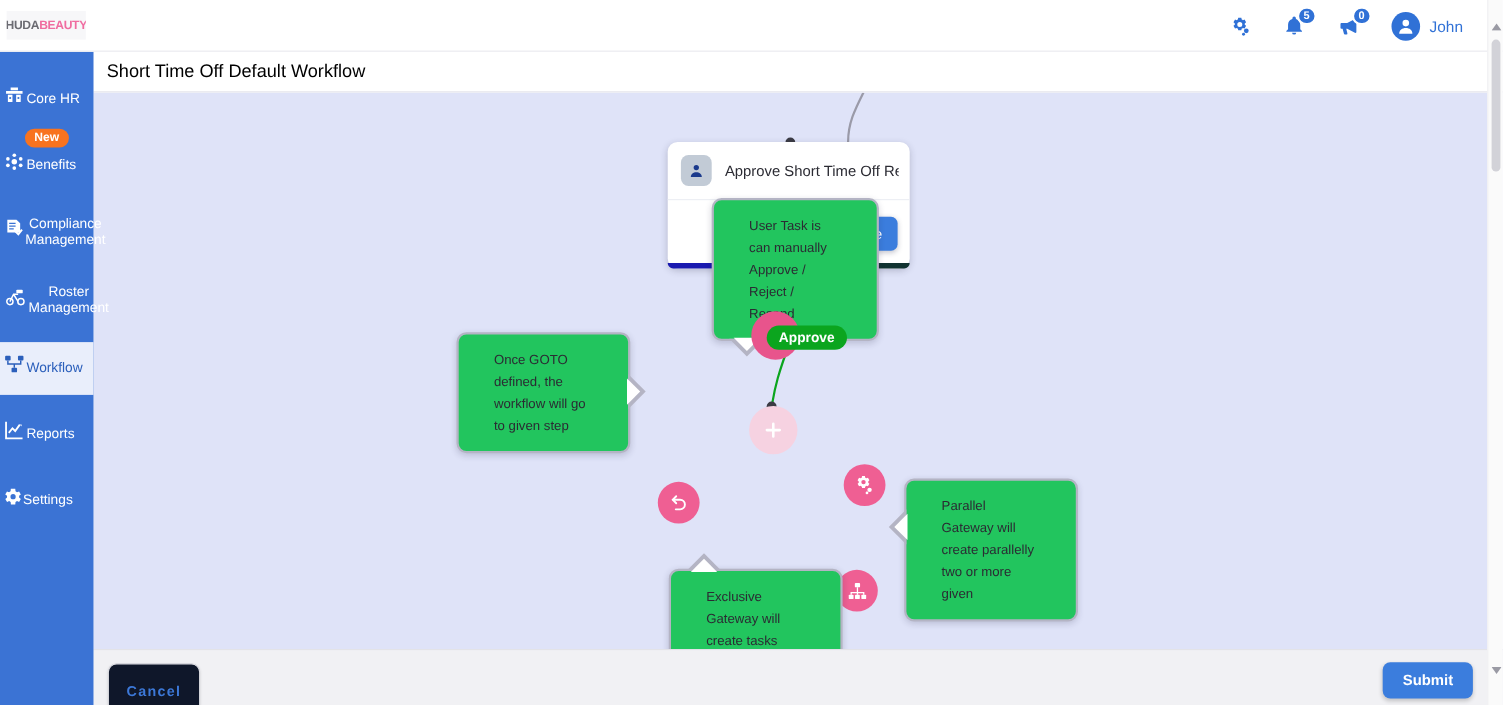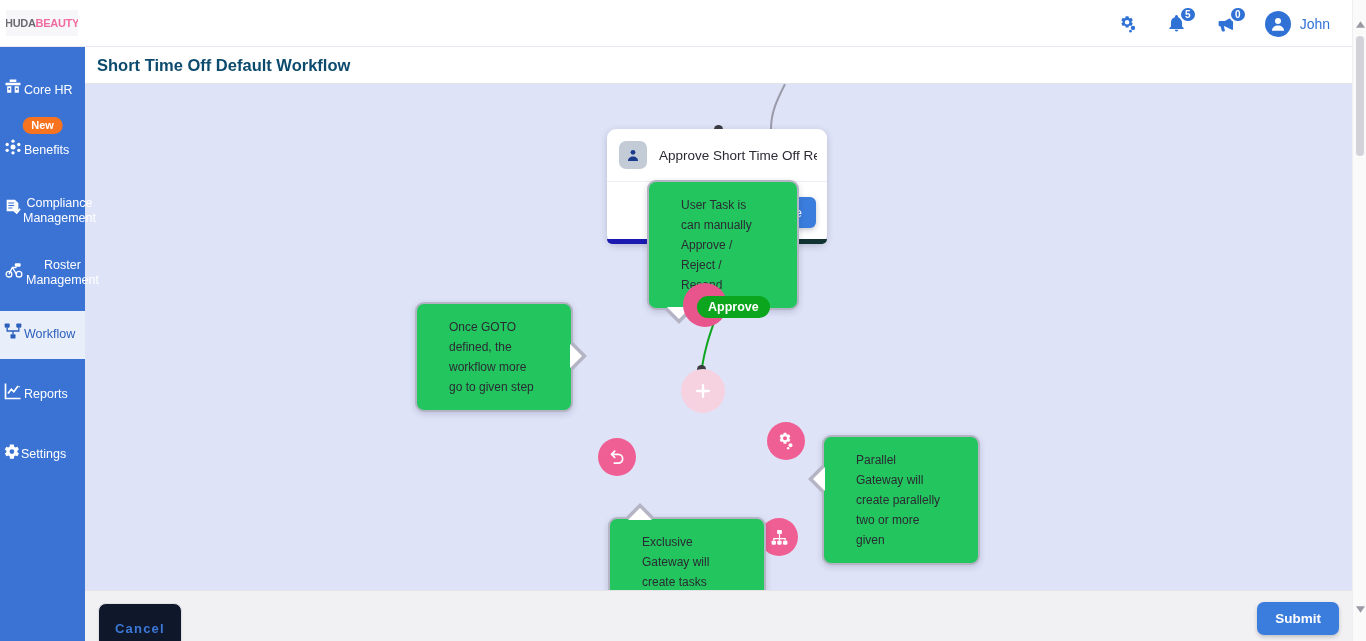--- a/index.html
+++ b/index.html
@@ -79,21 +79,21 @@
   }
 
   
   .titlebar {
     position: absolute; left: 85px; top: 47px;
     width: 1281px; height: 37px; background: #fff;
     border-bottom: 1px solid #e3e3ea;
     display: flex; align-items: center; z-index: 20;
   }
   .page-title {
-    margin-left: 12px; font-size: 16.5px; font-weight: bold; color: #0c4a6e;
+    margin-left: 12px; font-size: 16.5px; font-weight: normal; color: #000000;
   }
 
   
   .canvas {
     position: absolute; left: 85px; top: 84px;
     width: 1267px; height: 506px;
     background: #dfe3f8; overflow: hidden;
   }
 
   
@@ -455,21 +455,21 @@
         <rect x="9" y="2.5" width="6" height="5" rx="1"></rect>
         <rect x="2" y="16" width="5.5" height="5" rx="1"></rect>
         <rect x="9.2" y="16" width="5.5" height="5" rx="1"></rect>
         <rect x="16.5" y="16" width="5.5" height="5" rx="1"></rect>
         <path d="M12 7.5v4M4.8 16v-2.5h14.4V16M12 11.5v4.5" stroke="#ffffff" stroke-width="1.5" fill="none"></path>
       </svg>
     </div>
 
     <div class="tip to-down" style="left:562px; top:96px; width:152px;">User Task is can manually Approve / Reject / Resend</div>
 
-    <div class="tip to-right" style="left:330px; top:218px; width:158px;">Once GOTO defined, the workflow more go to given step</div>
+    <div class="tip to-right" style="left:330px; top:218px; width:158px;">Once GOTO defined, the workflow will go to given step</div>
 
 
     <div class="tip to-left" style="left:737px; top:351px; width:158px;">Parallel Gateway will create parallelly two or more given</div>
 
     <div class="tip to-up" style="left:523px; top:433px; width:158px; height:130px;">Exclusive Gateway will create tasks based on defined conditions</div>
   </div>
 
   <div class="footer">
     <button class="btn-cancel">Cancel</button>
     <button class="btn-submit">Submit</button>

